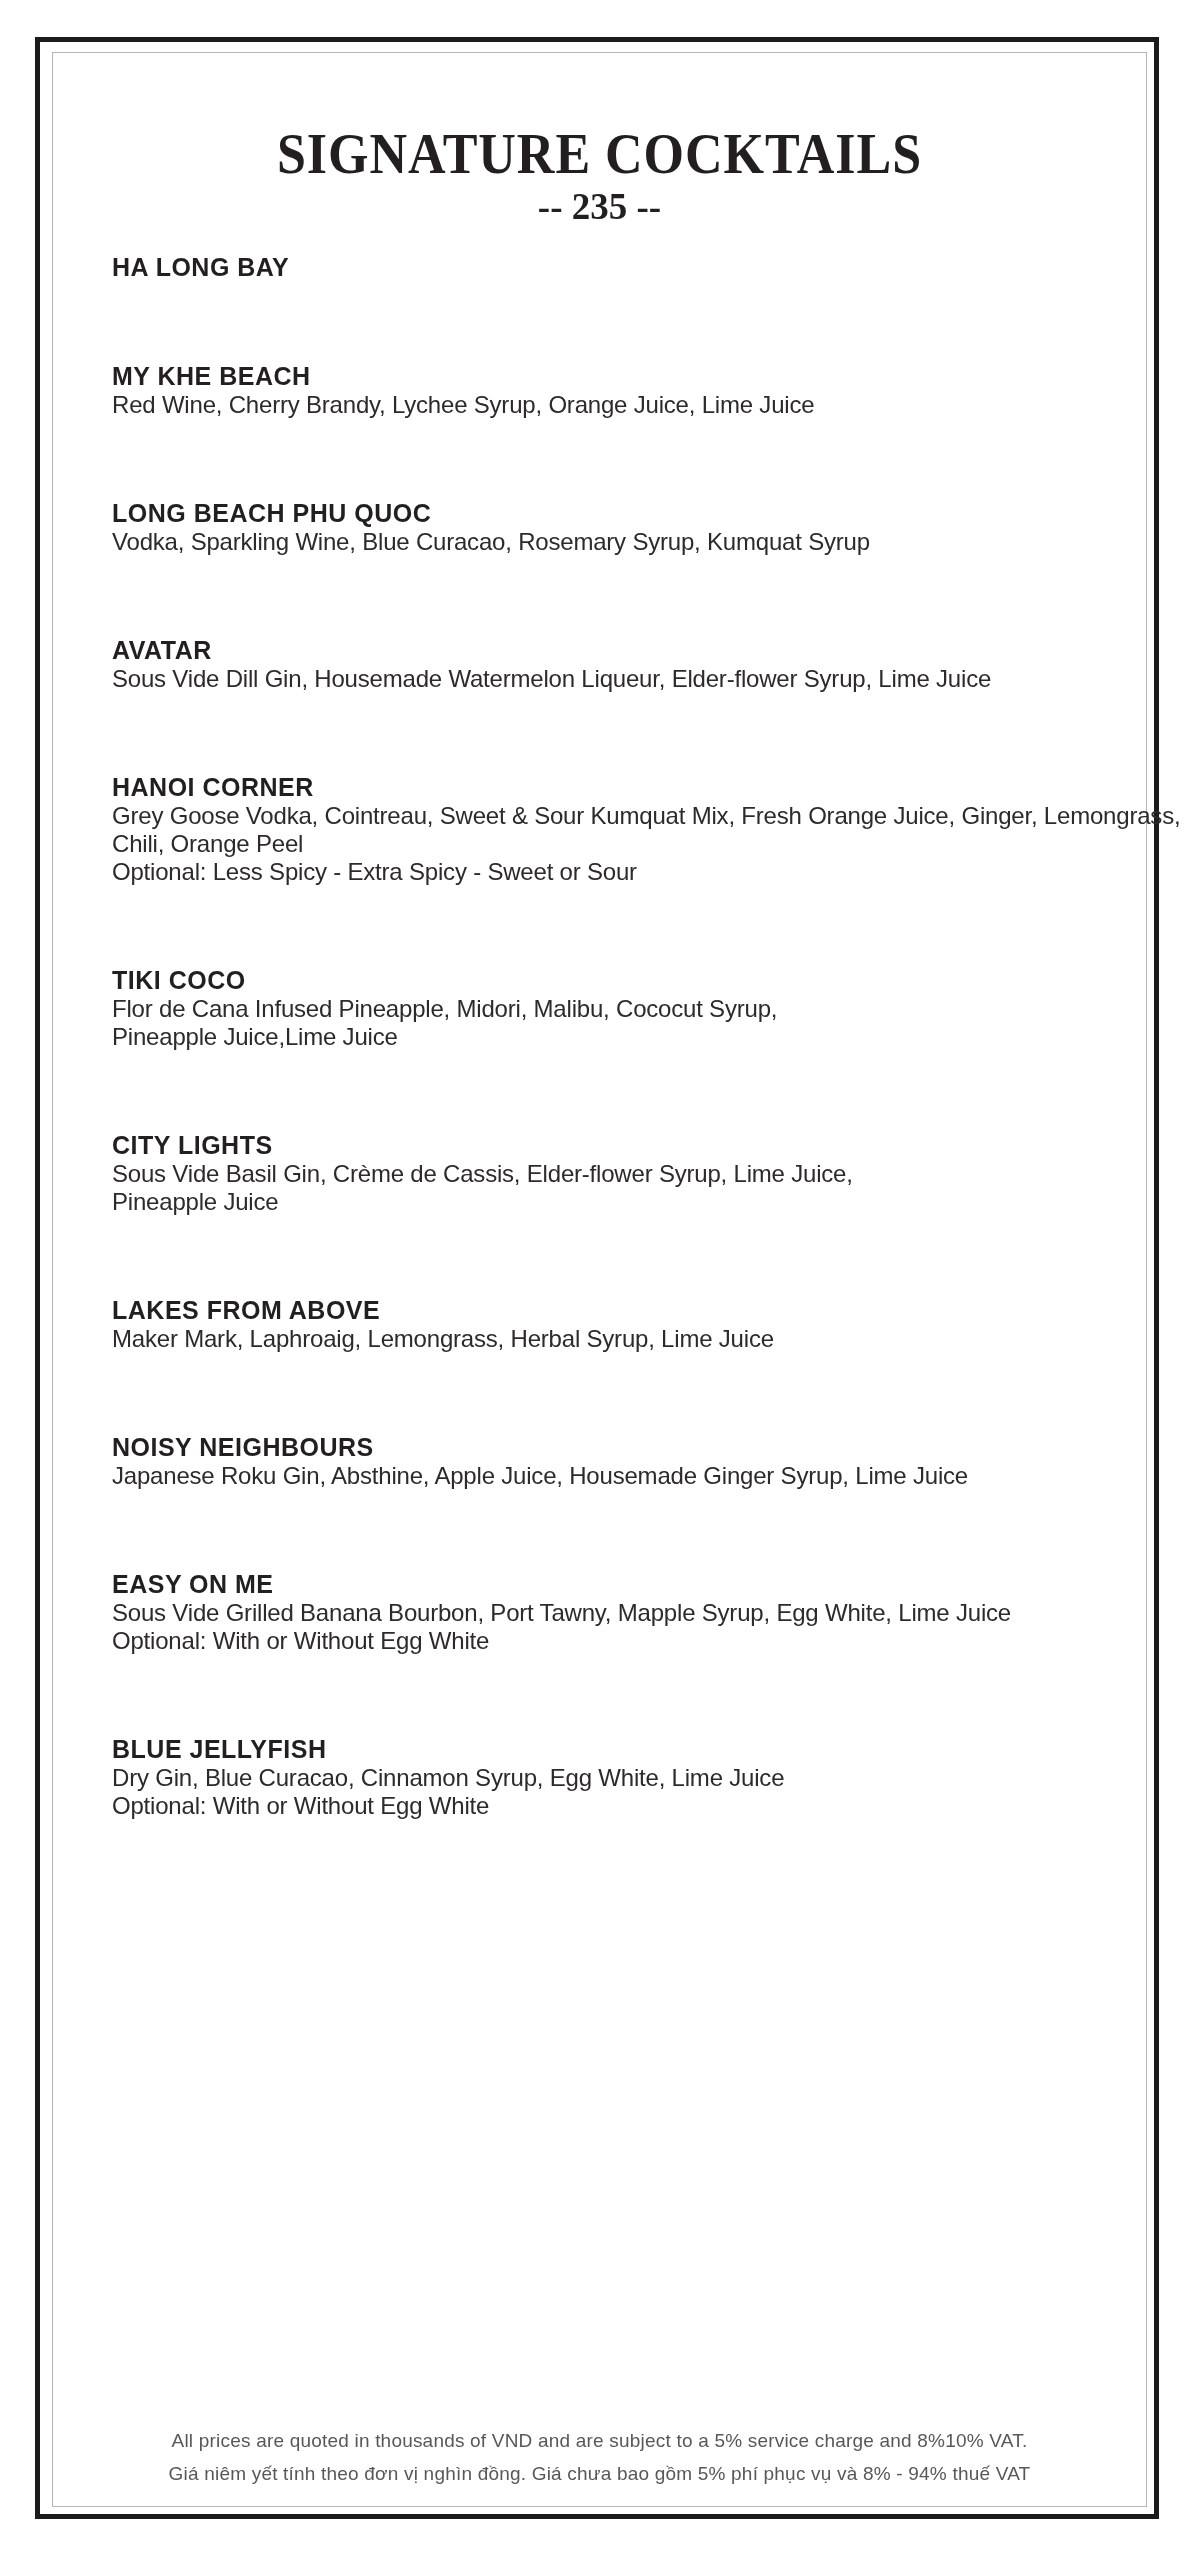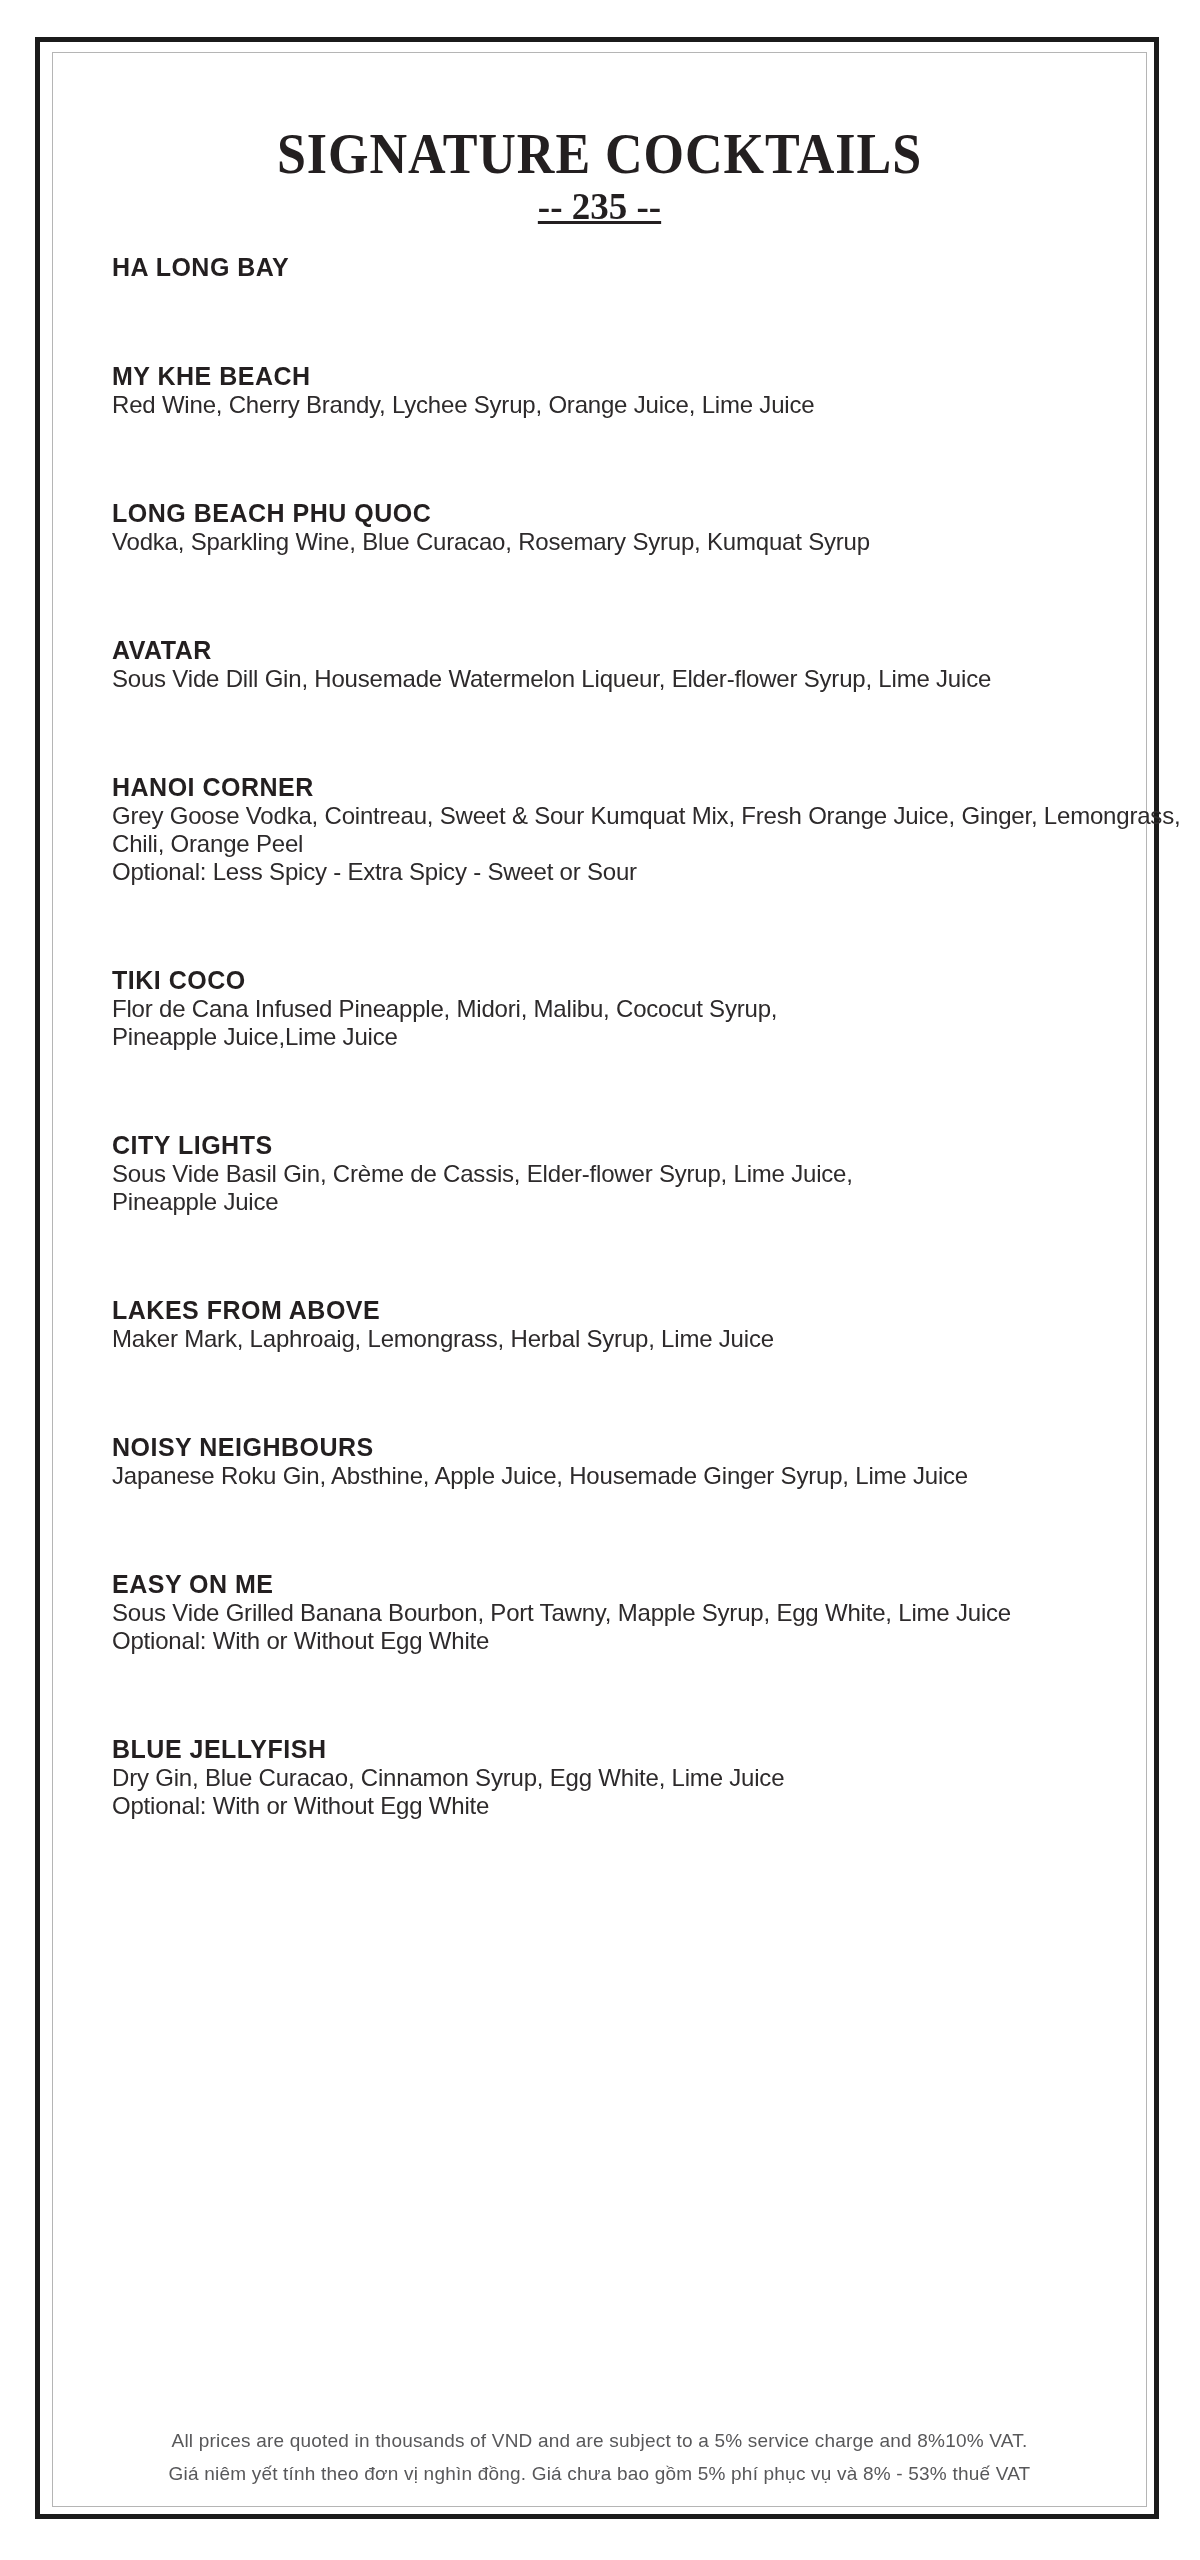--- a/index.html
+++ b/index.html
@@ -48,21 +48,20 @@
     transform-origin: center;
     white-space: nowrap;
   }
   .price {
     text-align: center;
     font-family: "Liberation Serif", serif;
     font-weight: 700;
     font-size: 37px;
     line-height: 42px;
     color: var(--text);
-    text-decoration: underline;
   }
 
   .items {
     margin-top: 24px;
     padding-left: 60px;
     padding-right: 28px;
   }
   .item { margin-bottom: 79px; }
   .item-name {
     font-size: 25px;
@@ -150,16 +149,16 @@
         </div>
         <div class="item">
           <div class="item-name">BLUE JELLYFISH</div>
           <div class="item-line">Dry Gin, Blue Curacao, Cinnamon Syrup, Egg White, Lime Juice</div>
           <div class="item-line">Optional: With or Without Egg White</div>
         </div>
       </div>
 
     <div class="footer">
       <div>All prices are quoted in thousands of VND and are subject to a 5% service charge and 8%10% VAT.</div>
-      <div>Giá niêm yết tính theo đơn vị nghìn đồng. Giá chưa bao gồm 5% phí phục vụ và 8% - 53% thuế VAT</div>
+      <div>Giá niêm yết tính theo đơn vị nghìn đồng. Giá chưa bao gồm 5% phí phục vụ và 8% - 94% thuế VAT</div>
     </div>
   </div>
 </div>
 
 </body></html>

